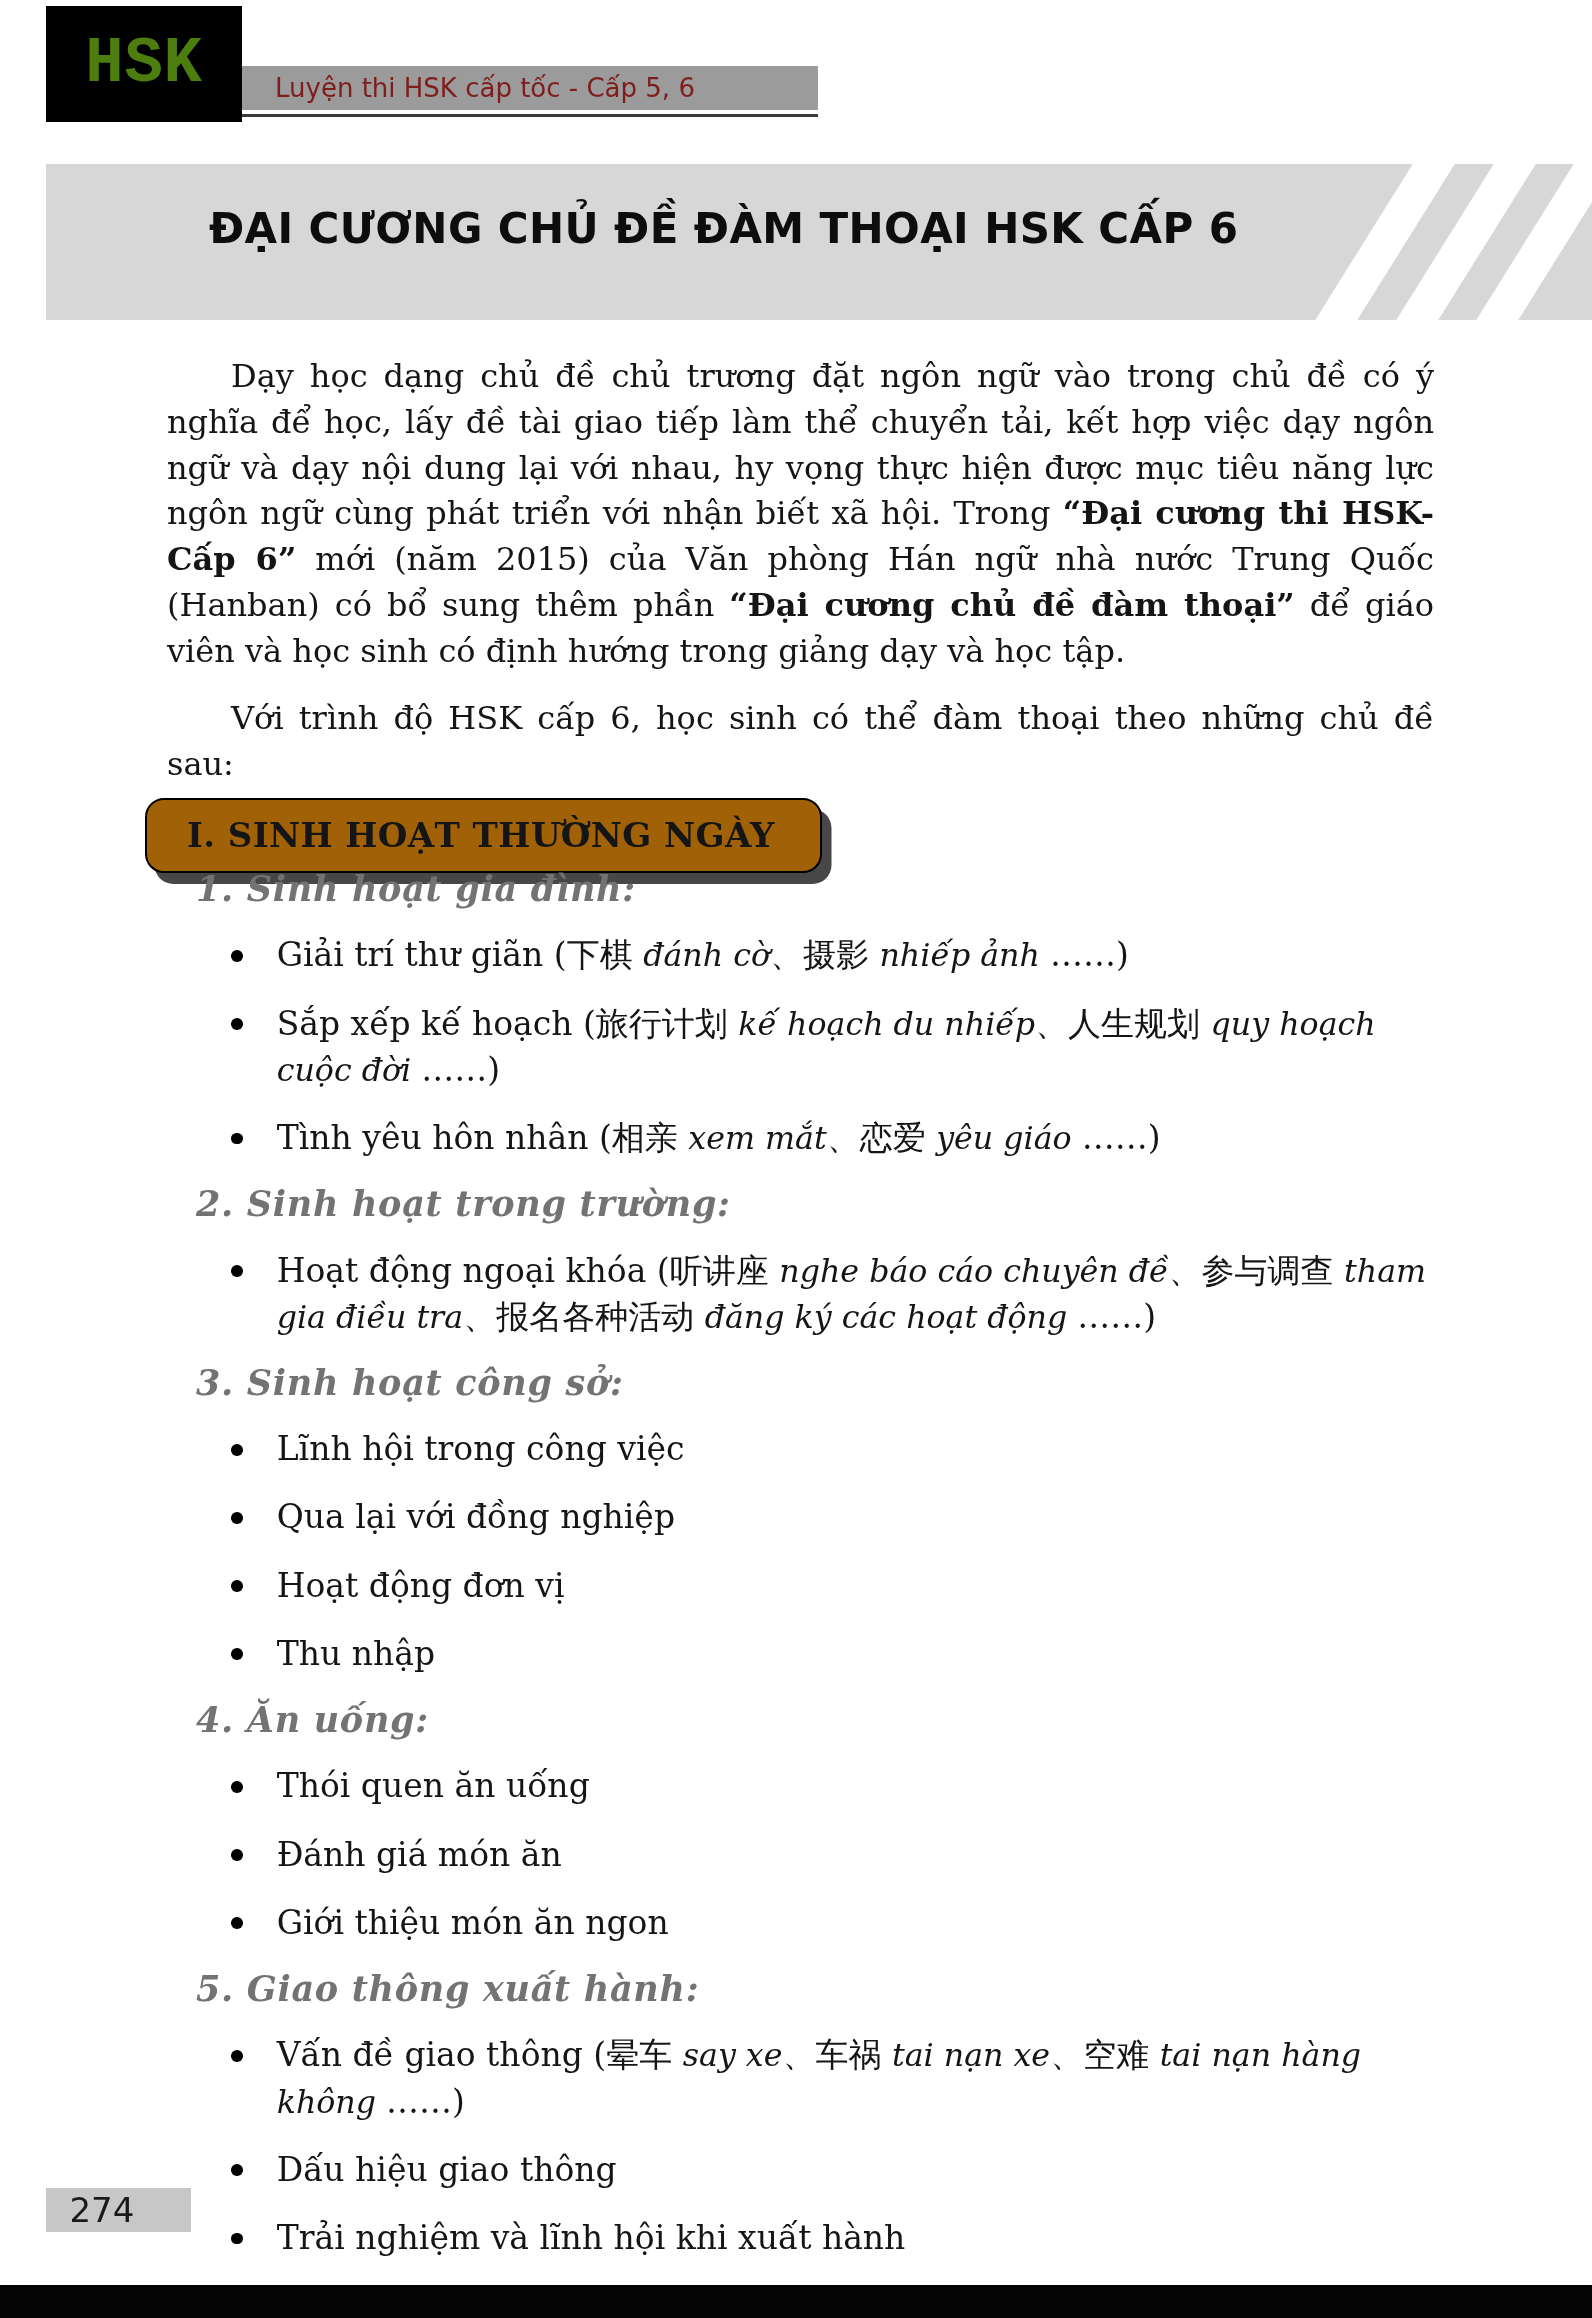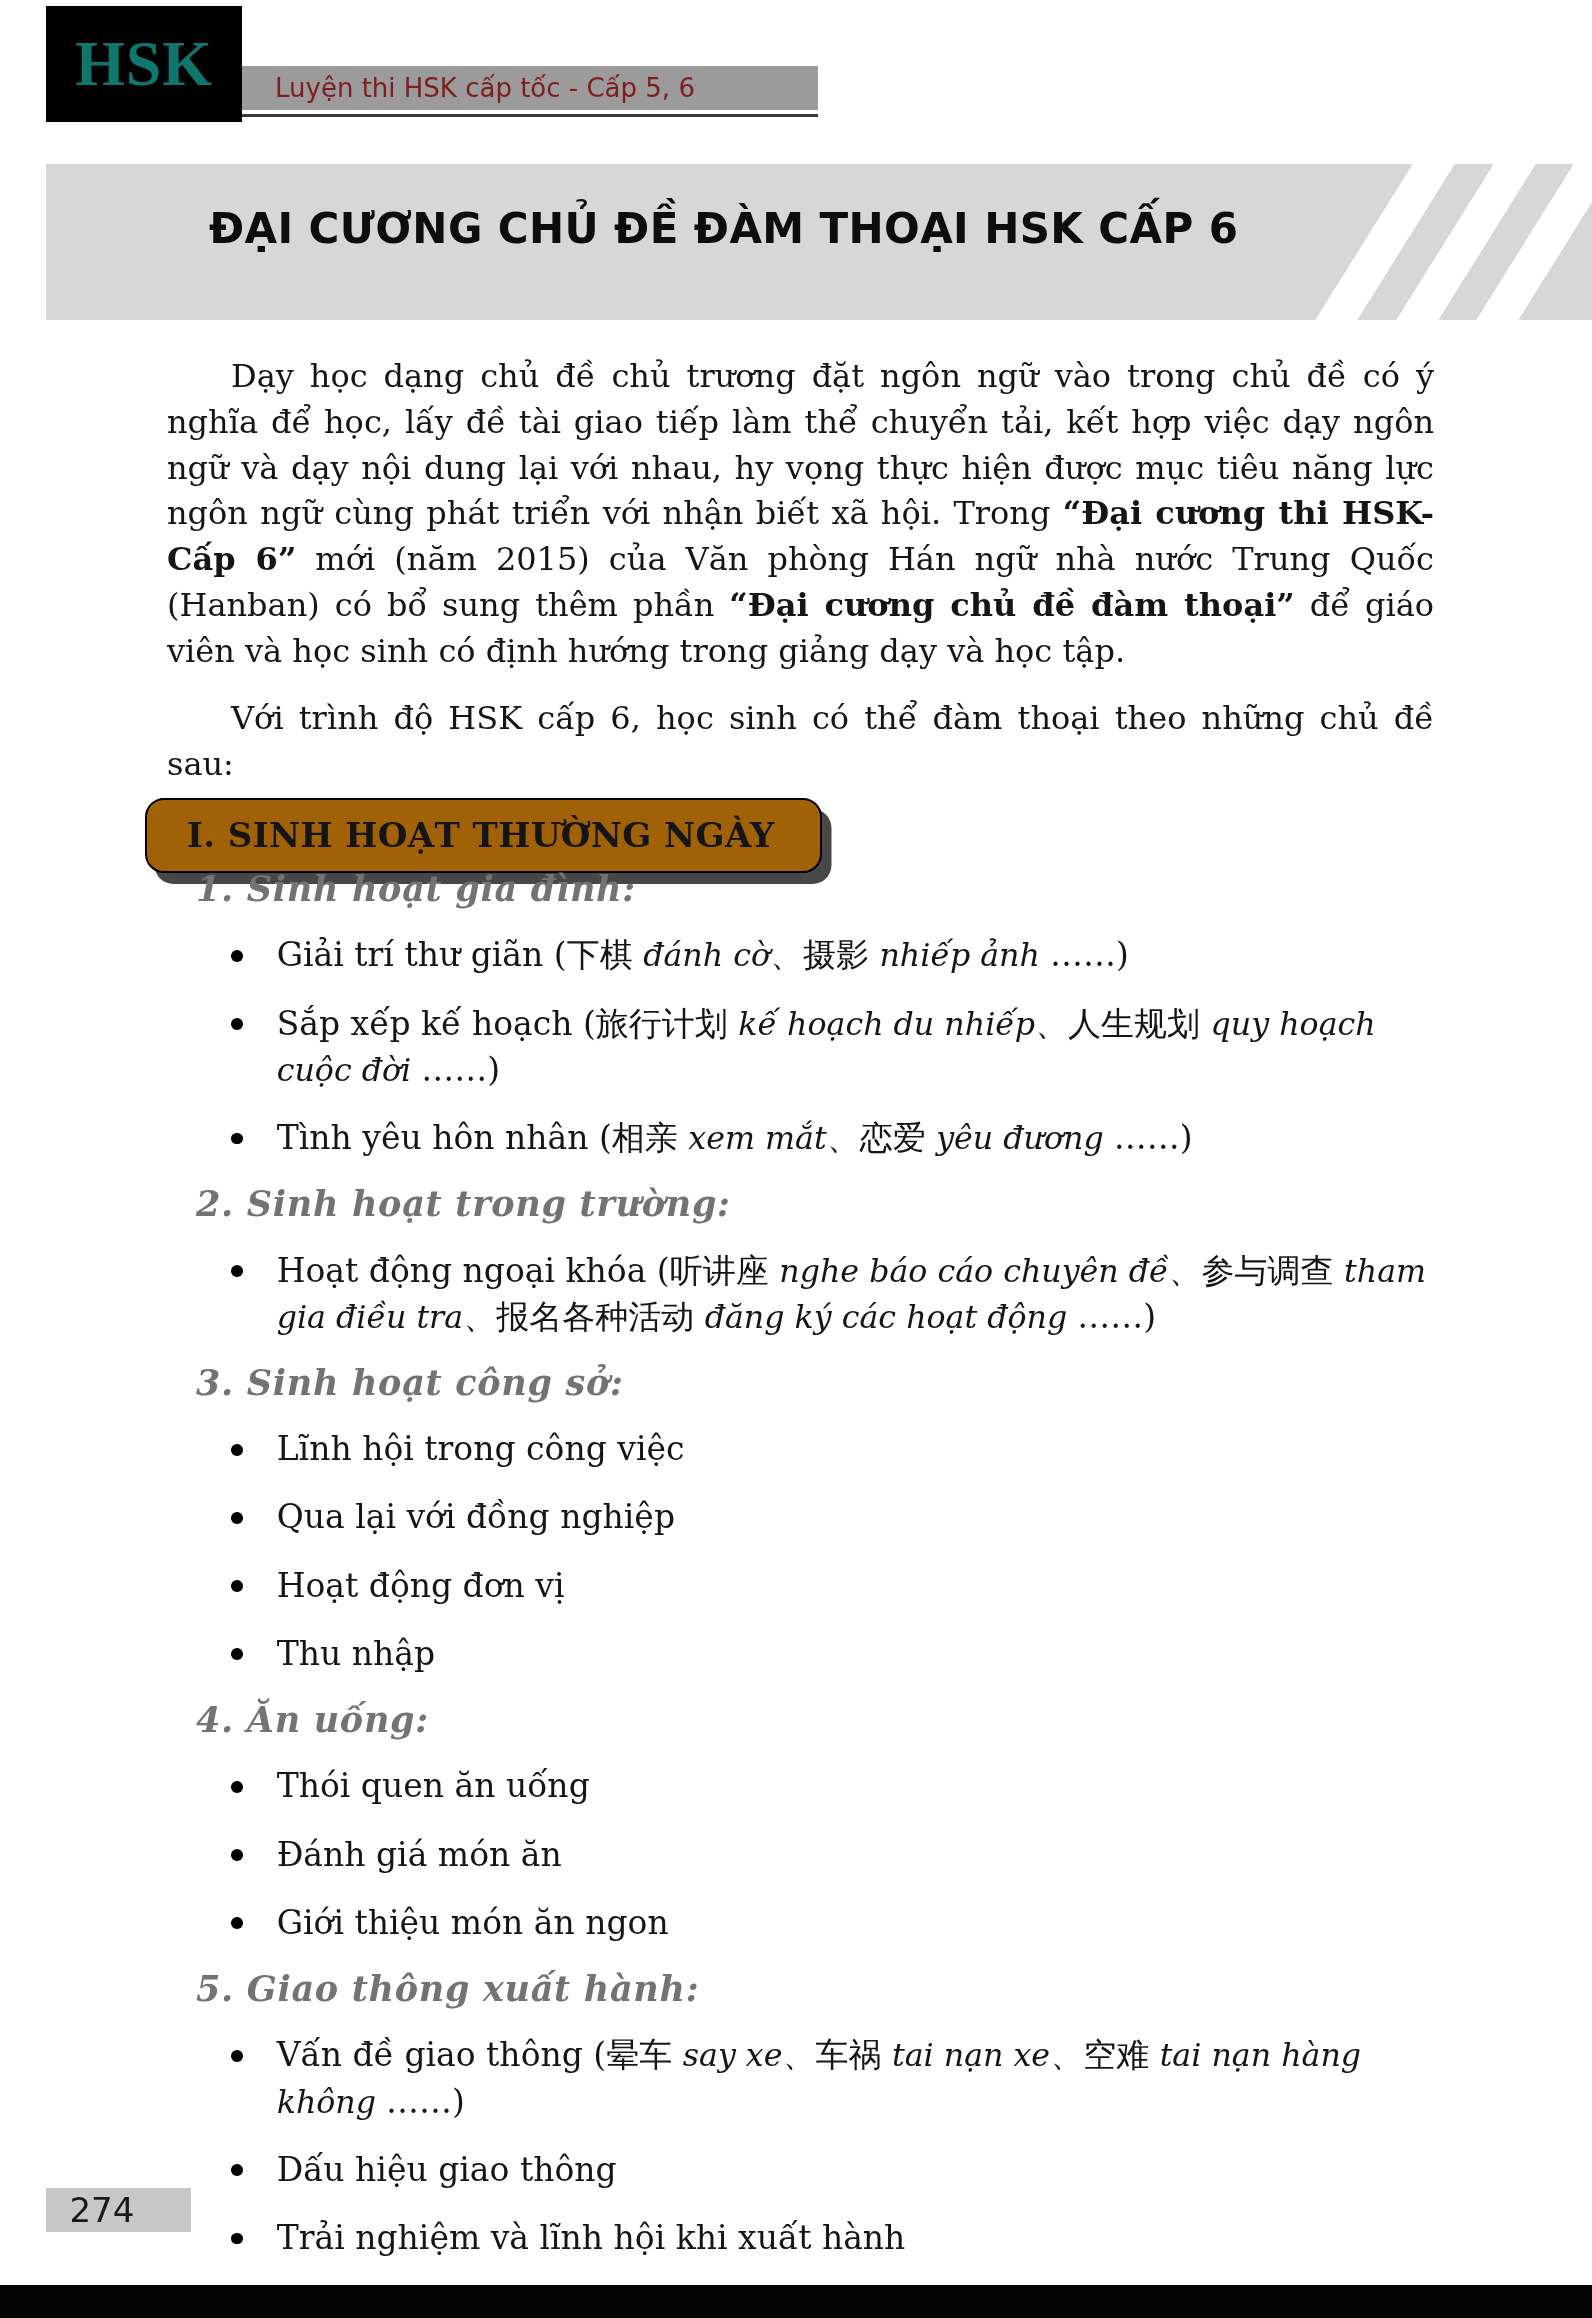--- a/index.html
+++ b/index.html
@@ -4,22 +4,22 @@
 <style>
   html, body { margin:0; padding:0; background:#ffffff; }
   .page {
     position:relative; width:1592px; height:2319px; background:#ffffff;
     font-family:"DejaVu Serif","Liberation Serif",serif; color:#151515; overflow:hidden;
   }
 
   
   .hsk-logo {
     position:absolute; left:46px; top:5.9px; width:196px; height:116px;
-    background:#000; color:#0f766e; display:flex; align-items:center; justify-content:center;
-    font-family:Liberation Serif, serif; font-weight:bold; font-size:64px; letter-spacing:0.7px;
+    background:#000; color:#4d7c0f; display:flex; align-items:center; justify-content:center;
+    font-family:Liberation Mono, monospace; font-weight:bold; font-size:64px; letter-spacing:0.7px;
   }
   .header-bar {
     position:absolute; left:242px; top:66px; width:576px; height:44px;
     background:#9b9b9b; display:flex; align-items:center; padding-left:33px; box-sizing:border-box;
     color:#7f1d1d; font-family:"DejaVu Sans","Liberation Sans",sans-serif; font-size:26px;
   }
   .header-rule { position:absolute; left:242px; top:114px; width:576px; height:2.9px; background:#3a3a3a; }
 
   
   .title-banner {
@@ -110,21 +110,21 @@
       <div class="bullet">
         <span class="dot"></span>
         <span class="bullet-text"><span class="seg-n">Giải trí thư giãn (</span><span class="seg-c">下棋 </span><span class="seg-i">đánh cờ</span><span class="seg-c">、摄影 </span><span class="seg-i">nhiếp ảnh </span><span class="seg-n">……)</span></span>
       </div>
       <div class="bullet">
         <span class="dot"></span>
         <span class="bullet-text"><span class="seg-n">Sắp xếp kế hoạch (</span><span class="seg-c">旅行计划 </span><span class="seg-i">kế hoạch du nhiếp</span><span class="seg-c">、人生规划 </span><span class="seg-i">quy hoạch cuộc đời </span><span class="seg-n">……)</span></span>
       </div>
       <div class="bullet">
         <span class="dot"></span>
-        <span class="bullet-text"><span class="seg-n">Tình yêu hôn nhân (</span><span class="seg-c">相亲 </span><span class="seg-i">xem mắt</span><span class="seg-c">、恋爱 </span><span class="seg-i">yêu đương </span><span class="seg-n">……)</span></span>
+        <span class="bullet-text"><span class="seg-n">Tình yêu hôn nhân (</span><span class="seg-c">相亲 </span><span class="seg-i">xem mắt</span><span class="seg-c">、恋爱 </span><span class="seg-i">yêu giáo </span><span class="seg-n">……)</span></span>
       </div>
     </div>
 
     <div class="topic">
       <div class="topic-heading">2. Sinh hoạt trong trường:</div>
       <div class="bullet">
         <span class="dot"></span>
         <span class="bullet-text"><span class="seg-n">Hoạt động ngoại khóa (</span><span class="seg-c">听讲座 </span><span class="seg-i">nghe báo cáo chuyên đề</span><span class="seg-c">、参与调查 </span><span class="seg-i">tham gia điều tra</span><span class="seg-c">、报名各种活动 </span><span class="seg-i">đăng ký các hoạt động </span><span class="seg-n">……)</span></span>
       </div>
     </div>

